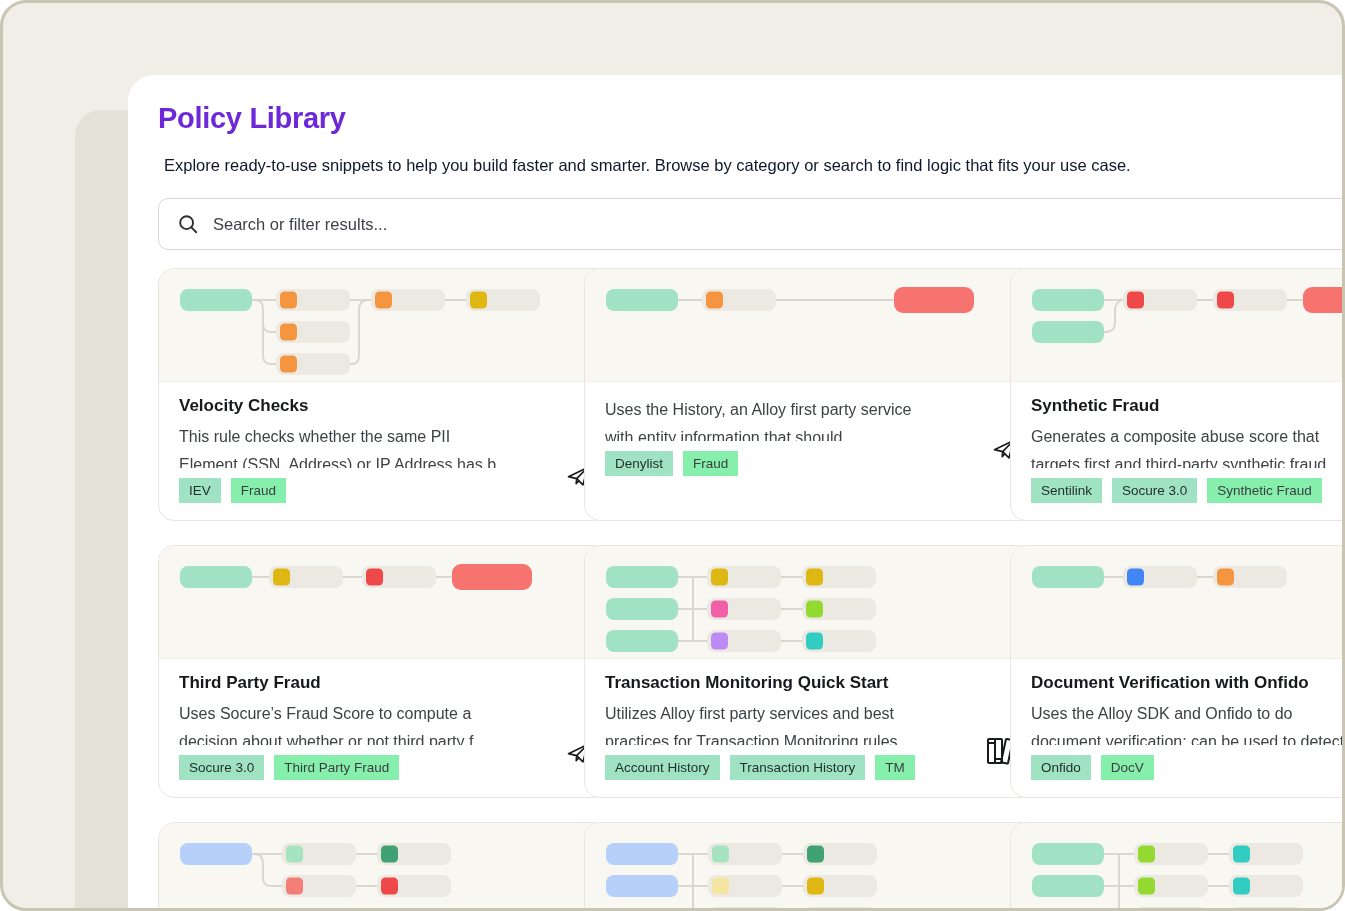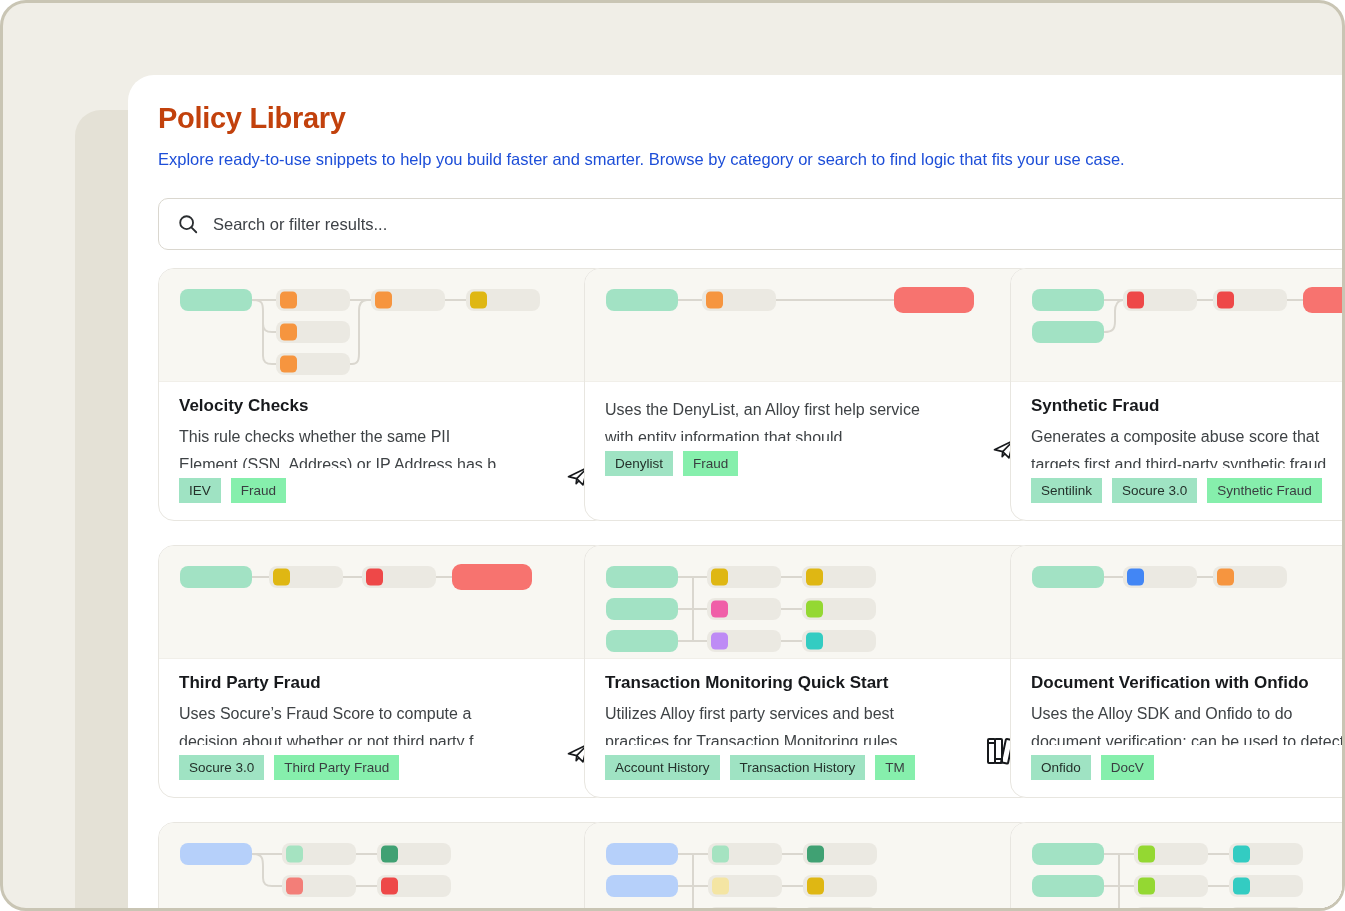--- a/index.html
+++ b/index.html
@@ -15,25 +15,25 @@
   .back-panel{
     position:absolute;left:72px;top:107px;right:-30px;bottom:-30px;
     background:#E4E1D6;border-top-left-radius:26px;
   }
   .main-panel{
     position:absolute;left:125px;top:72px;right:-30px;bottom:-30px;
     background:#FFFFFF;border-top-left-radius:26px;
   }
   .page-title{
     position:absolute;left:155px;top:99px;margin:0;
-    font-size:29px;font-weight:bold;color:#c2410c;letter-spacing:-0.3px;
+    font-size:29px;font-weight:bold;color:#6d28d9;letter-spacing:-0.3px;
   }
   .page-subtitle{
-    position:absolute;left:155px;top:147px;margin:0;
-    font-size:16.5px;color:#1d4ed8;
+    position:absolute;left:155px;top:147px;margin:6px;
+    font-size:16.5px;color:#0f172a;
   }
   .search-bar{
     position:absolute;left:155px;top:195px;right:-20px;height:52px;
     background:#FFFFFF;border:1px solid #DAD7CF;border-radius:10px;
     display:flex;align-items:center;box-sizing:border-box;padding:0 18px;
   }
   .search-bar svg{flex:0 0 auto;margin-right:12px;}
   .search-input{
     flex:1;border:none;outline:none;background:transparent;
     font-family:inherit;font-size:16.5px;color:#202325;
@@ -133,21 +133,21 @@
           <svg width="398" height="112" viewBox="0 0 398 112">
             <path d="M93 31 H117" fill="none" stroke="#DAD7CF" stroke-width="2" stroke-linecap="round"></path>
             <path d="M191 31 H309" fill="none" stroke="#DAD7CF" stroke-width="2" stroke-linecap="round"></path>
             <rect x="21" y="20" width="72" height="22" rx="8" fill="#A2E2C4"></rect>
             <rect x="309" y="18" width="80" height="26" rx="9" fill="#F7736F"></rect>
             <rect x="117" y="20" width="74" height="22" rx="8" fill="#EBE9E2"></rect>
             <rect x="121" y="22.5" width="17" height="17" rx="4.5" fill="#F6953F"></rect>
           </svg>
         </div>
     <div class="card-body">
-      <p class="card-desc">Uses the DenyList, an Alloy first help service
+      <p class="card-desc">Uses the History, an Alloy first party service
 with entity information that should...</p>
       <div class="card-tags">
             <span class="tag tag--green">Denylist</span>
             <span class="tag tag--neutral">Fraud</span>
           </div>
       <span class="card-action">
             <svg width="26" height="26" viewBox="0 0 24 24">
               <path d="M3.2 12.6 L20.8 4.2 L16.6 20.2 L10.8 14.4 Z" fill="none" stroke="#17191C" stroke-width="1.5" stroke-linejoin="round"></path>
               <path d="M20.8 4.2 L10.8 14.4 L10.3 19 L13 16.4" fill="none" stroke="#17191C" stroke-width="1.5" stroke-linejoin="round"></path>
             </svg>

